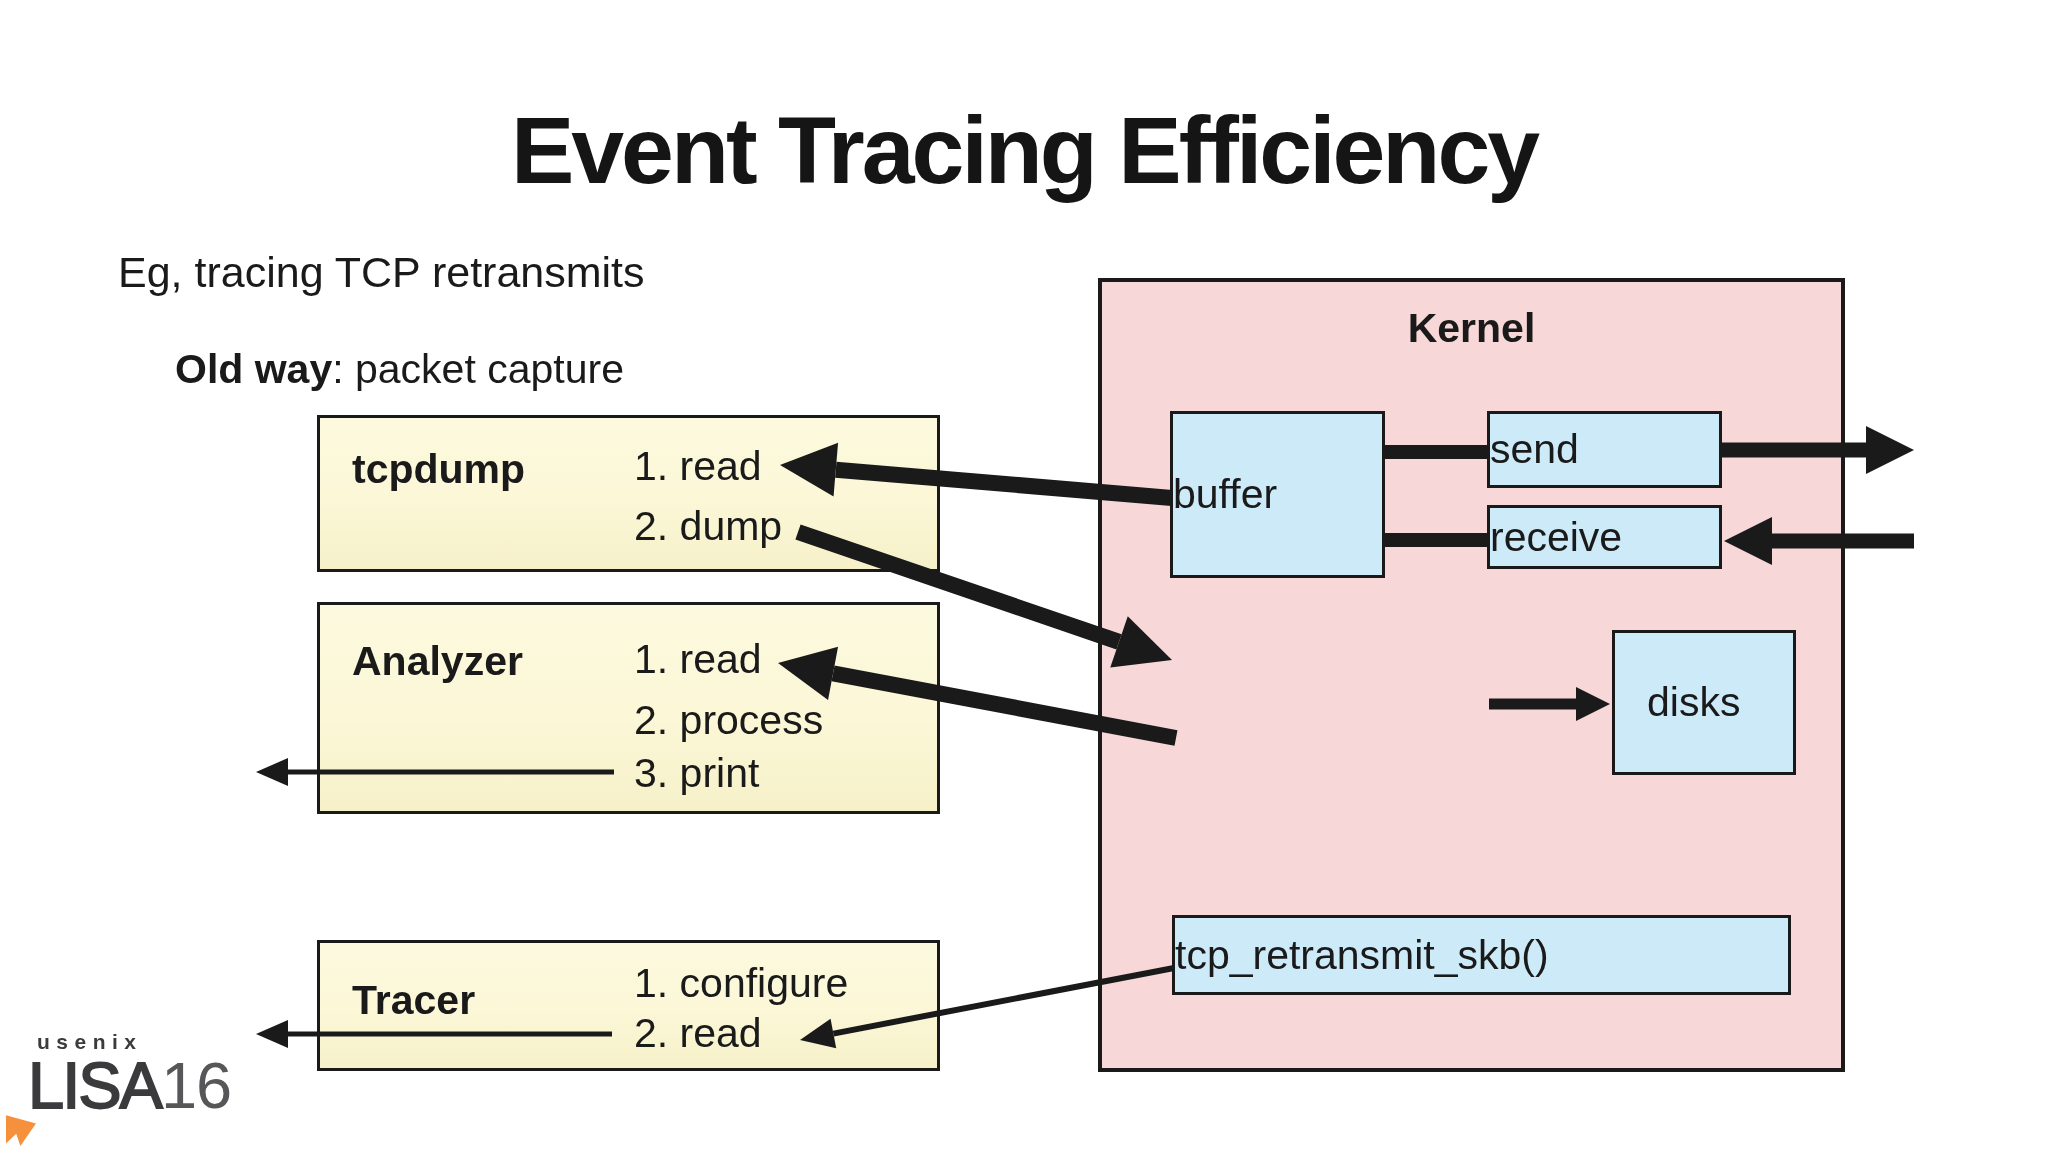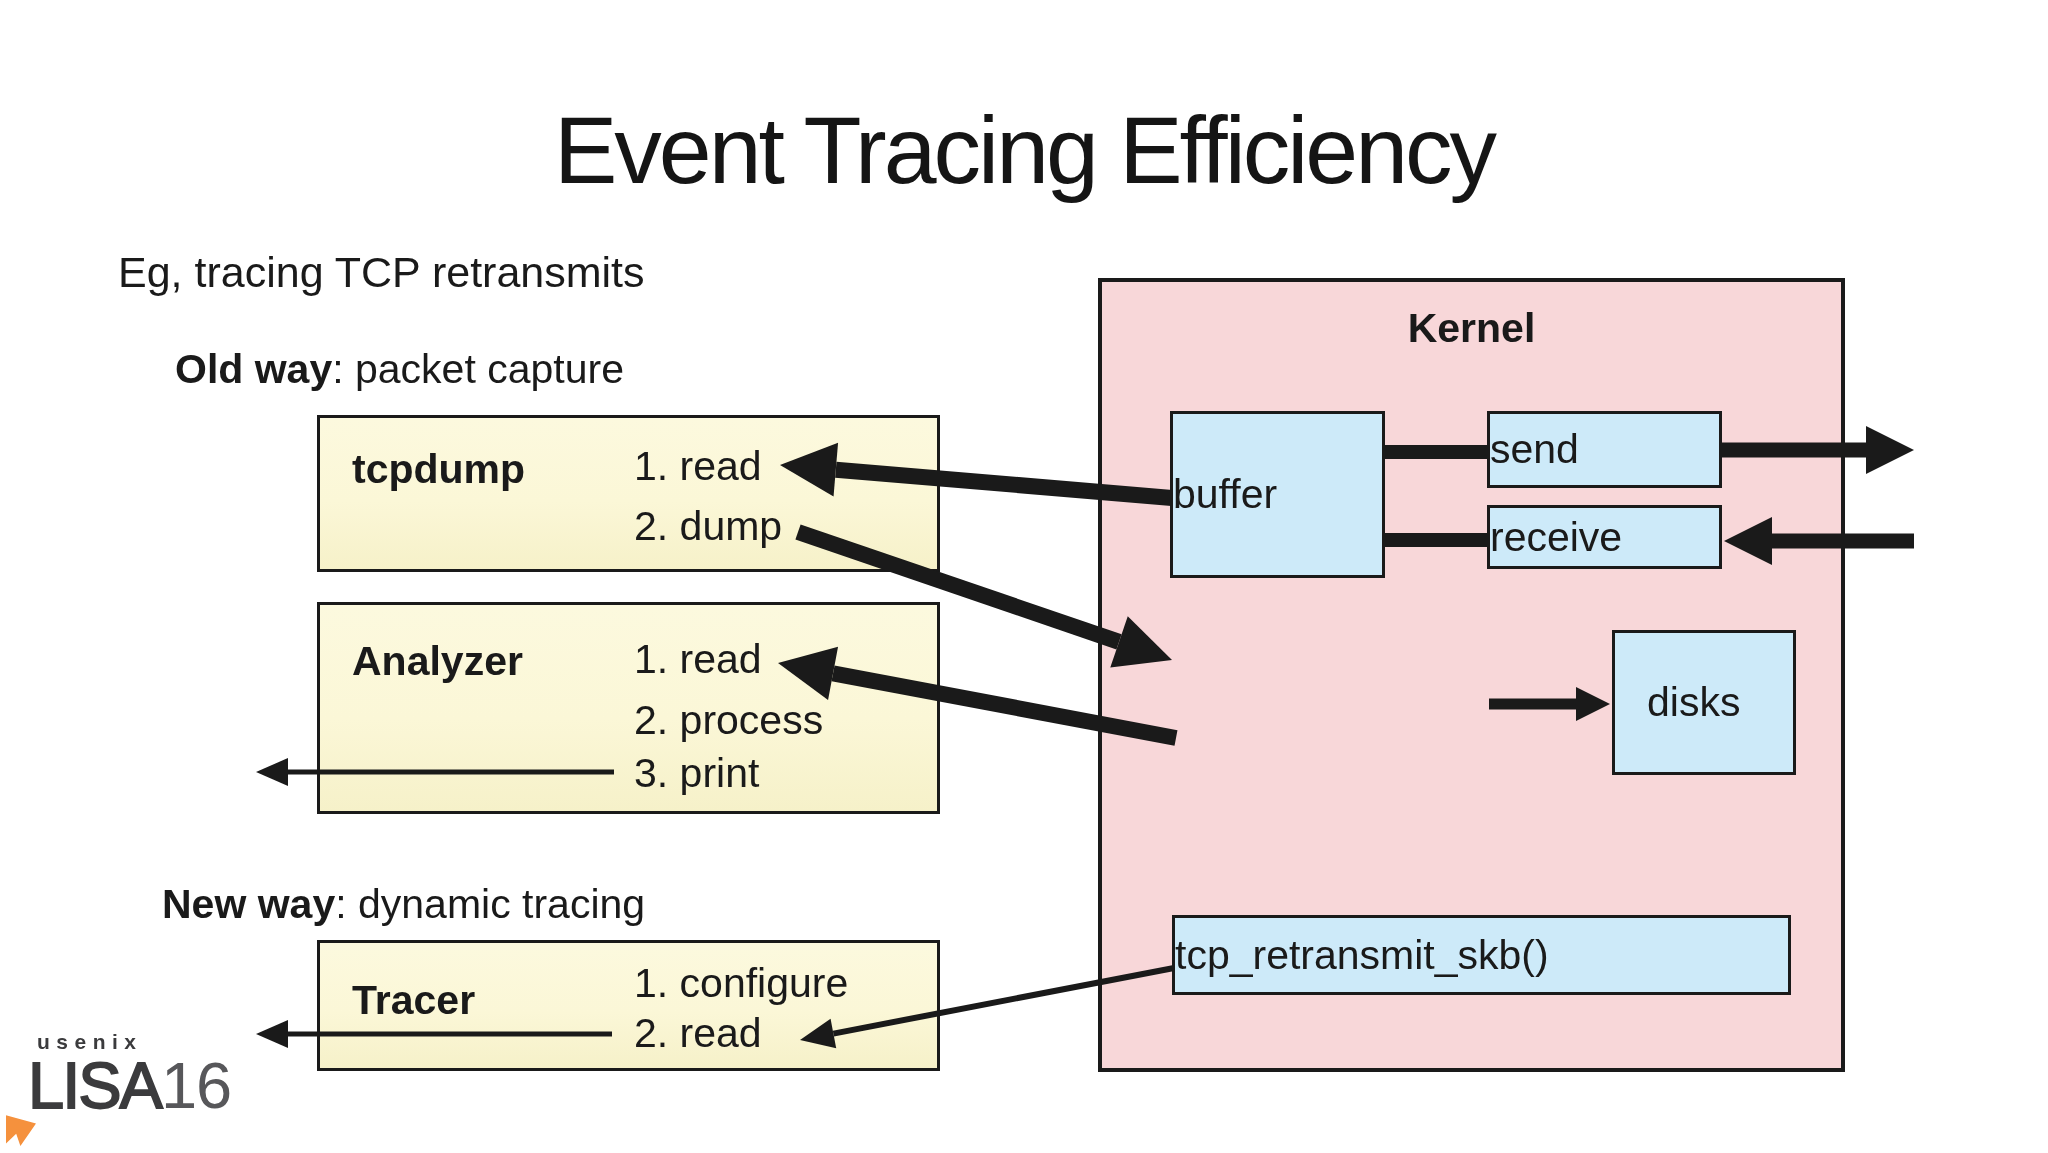--- a/index.html
+++ b/index.html
@@ -7,21 +7,21 @@
     position:relative;width:2048px;height:1153px;background:#ffffff;overflow:hidden;
     font-family:"Liberation Sans",sans-serif;color:#1a1a1a;
     --user-box-fill:#fbf7d7;--kernel-fill:#f8d7d9;--component-fill:#cdeaf9;
     --line:#1a1a1a;--logo-orange:#f5913d;--logo-gray:#3b3b3d;
   }
   .abs{position:absolute;}
   .txt{font-size:41px;line-height:1.12;white-space:nowrap;color:#1a1a1a;}
   .bold{font-weight:700;}
   .title{
     left:0;top:96px;width:100%;text-align:center;
-    font-size:95px;letter-spacing:-3px;font-weight:400;color:#151515;
+    font-size:95px;letter-spacing:-3px;font-weight:700;color:#151515;
   }
   .user-box{
     background:linear-gradient(180deg,#fcf9de 0%,var(--user-box-fill) 55%,#f6f1c9 100%);
     border:3px solid var(--line);box-sizing:border-box;
   }
   .kernel-box{
     background:var(--kernel-fill);
     border:4px solid var(--line);box-sizing:border-box;
   }
   .component{
@@ -53,21 +53,20 @@
 <body>
 
 <div id="canvas" style="--user-box-fill: #fbf7d7; --kernel-fill: #f8d7d9; --component-fill: #cdeaf9; --line: #1a1a1a; --logo-orange: #f5913d; --logo-gray: #3b3b3d;">
 
   <div class="abs title">Event Tracing Efficiency</div>
 
   <div class="abs txt" style="left:118px;top:248px;font-size:43px;">Eg, tracing TCP retransmits</div>
 
   <div class="abs txt" style="left:175px;top:347px;"><span class="bold">Old way</span><span>: packet capture</span></div>
 
-  <div class="abs txt" style="left:162px;top:882px;"><span class="bold">New way</span><span>: dynamic tracing</span></div>
 
   <div class="abs user-box" style="left:317px;top:415px;width:623px;height:157px;"></div>
   <div class="abs txt bold" style="left:352px;top:447px;">tcpdump</div>
   <div class="abs step" style="left:634px;top:443px;">1. read</div>
   <div class="abs step" style="left:634px;top:503px;">2. dump</div>
 
   <div class="abs user-box" style="left:317px;top:602px;width:623px;height:212px;"></div>
   <div class="abs txt bold" style="left:352px;top:639px;">Analyzer</div>
   <div class="abs step" style="left:634px;top:636px;">1. read</div>
   <div class="abs step" style="left:634px;top:697px;">2. process</div>

